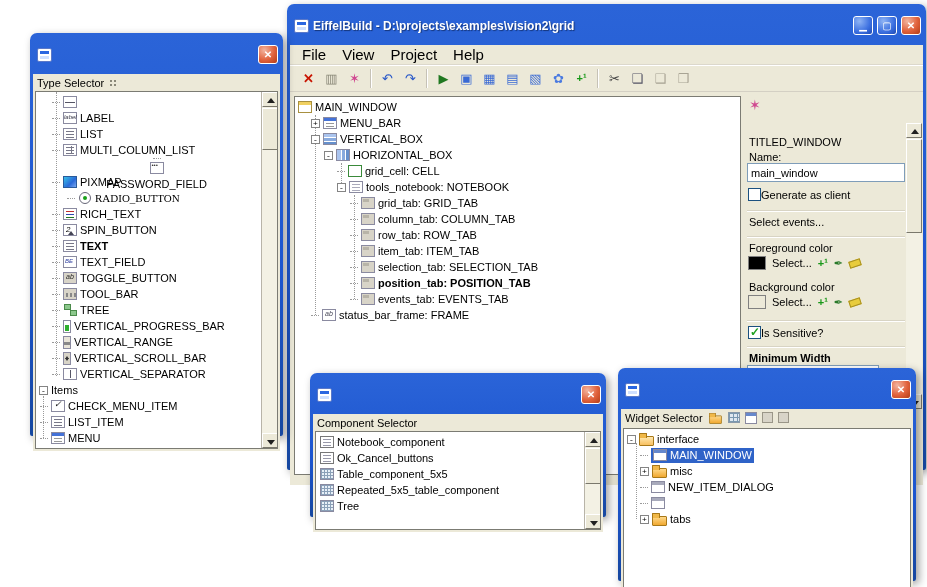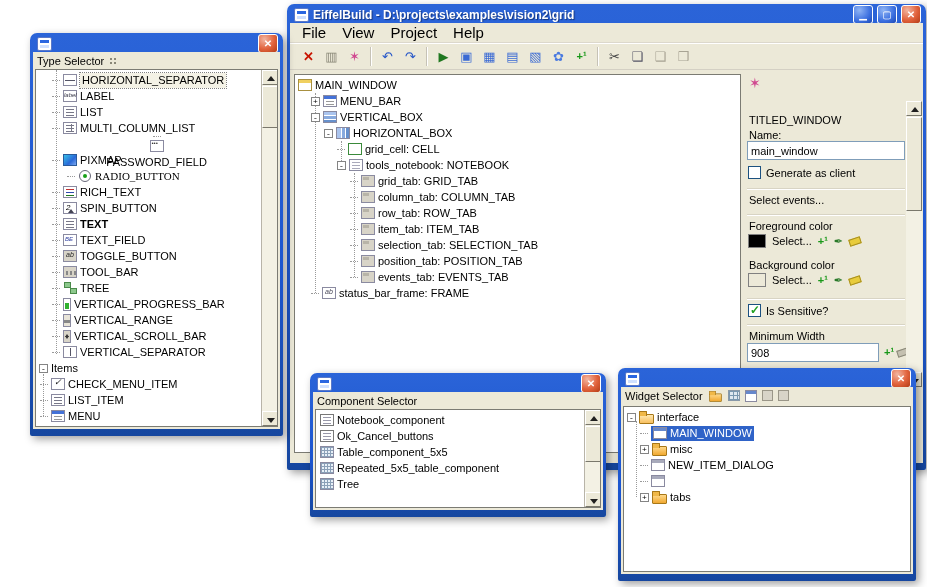--- a/index.html
+++ b/index.html
@@ -3,21 +3,21 @@
 <meta charset="utf-8">
 <style>
   * { margin:0; padding:0; box-sizing:border-box; }
   html,body { width:927px; height:587px; background:#ffffff; overflow:hidden;
               font-family:"Liberation Sans", sans-serif; position:relative; }
 
   
   .xpwin { position:absolute; border-radius:7px 7px 2px 2px; padding:0 3px 3px;
            background:linear-gradient(180deg,#2b64d8 0%,#1c55cf 60%,#16479f 100%);
            box-shadow:3px 3px 9px rgba(0,0,0,.38); }
-  .tbar { height:19px; display:flex; align-items:center; gap:4px; padding:2px 2px 0 4px; }
+  .tbar { height:41px; display:flex; align-items:center; gap:4px; padding:2px 2px 0 4px; }
   .ttl  { flex:1; color:#fff; font-weight:bold; font-size:12px; white-space:nowrap;
           overflow:hidden; text-shadow:1px 1px 1px #15357a; }
   .appico { width:15px; height:14px; flex:none; background:#fff; border:1px solid #5a78c8;
             border-radius:2px; position:relative; }
   .appico::before { content:""; position:absolute; left:2px; right:2px; top:2px; height:3px; background:#2a66e0; }
   .appico::after  { content:""; position:absolute; left:2px; right:2px; top:7px; bottom:2px; background:#cfe0ff; }
   .capbtn { width:20px; height:19px; flex:none; border-radius:3px; border:1px solid #fff;
             color:#fff; font-size:10px; line-height:17px; text-align:center; cursor:default; }
   .minb,.maxb { background:radial-gradient(circle at 30% 25%,#8fb4f4,#3b6fe0 60%,#1c49b4); }
   .closeb { background:radial-gradient(circle at 30% 25%,#f2b5a0,#e1623c 55%,#b33c16); font-weight:bold; }
@@ -66,21 +66,21 @@
   .content { position:absolute; left:0; right:0; top:48px; bottom:0; }
   .treepanel { left:4px; top:3px; width:447px; bottom:10px; padding-top:2px; }
 
   .props { position:absolute; left:455px; top:0; width:164px; bottom:0; font-size:11px; }
   .plabel { position:absolute; left:4px; }
   .pinput { position:absolute; border:1px solid #7f9db9; background:#fff; height:19px;
             font:11px "Liberation Sans",sans-serif; padding:1px 3px; }
   .cb { width:13px; height:13px; flex:none; border:1px solid #1c5180; background:#fff; position:relative; }
   .cb.checked::after { content:"✓"; position:absolute; left:1px; top:-2px; color:#21a121;
             font-size:12px; font-weight:bold; }
-  .cbrow { position:absolute; display:flex; align-items:center; gap:5px; }
+  .cbrow { position:absolute; display:flex; align-items:center; }
   .phr { position:absolute; left:2px; right:4px; border-top:1px solid #d8d4c4; border-bottom:1px solid #fff; }
   .swatch { width:18px; height:14px; border:1px solid #808080; flex:none; }
   .pico { font-size:11px; font-weight:bold; }
   .pico.add { color:#189818; }
   .pico.pen { color:#2a7a2a; font-weight:normal; }
   .eraser { width:12px; height:7px; background:#e8cc3c; border:1px solid #a89020; transform:rotate(-18deg); }
   .eraser.gray { background:#c4c0b0; border-color:#8a8878; }
   .wand { position:absolute; font-size:14px; color:#d04890; }
 
   
@@ -251,21 +251,21 @@
         <div class="row" style="padding-left:55px;">
           <i class="dots"></i>
           <i class="mi mi-tab"></i>
           <span class="lbl">item_tab: ITEM_TAB</span>
         </div>
         <div class="row" style="padding-left:55px;">
           <i class="dots"></i>
           <i class="mi mi-tab"></i>
           <span class="lbl">selection_tab: SELECTION_TAB</span>
         </div>
-        <div class="row" style="padding-left:55px;">
+        <div class="row" style="padding-left:55px;font-weight:bold;">
           <i class="dots"></i>
           <i class="mi mi-tab"></i>
           <span class="lbl">position_tab: POSITION_TAB</span>
         </div>
         <div class="row" style="padding-left:55px;">
           <i class="dots"></i>
           <i class="mi mi-tab"></i>
           <span class="lbl">events_tab: EVENTS_TAB</span>
         </div>
         <div class="row" style="padding-left:16px;">
@@ -303,21 +303,21 @@
           <span class="pico add">+¹</span>
           <span class="pico pen">✒</span>
           <span class="eraser"></span>
         </div>
         <div class="phr" style="top:227px;"></div>
         <div class="cbrow" style="left:3px;top:233px;">
           <span class="cb checked"></span>
           <span>Is Sensitive?</span>
         </div>
         <div class="phr" style="top:253px;"></div>
-        <span class="plabel" style="top:259px;">Minimum Width</span>
+        <span class="plabel" style="top:259px;font-weight:bold;">Minimum Width</span>
         <input class="pinput" style="left: 2px; top: 272px; width: 132px;" readonly="" value="908">
         <span class="pico add" style="position:absolute;left:139px;top:275px;">+¹</span>
         <span class="eraser gray" style="position:absolute;left:152px;top:278px;"></span>
       </div>
 
       <div class="vsb" style="right:1px;top:30px;height:286px;">
         <div class="sbtn up" style="top:0;"></div>
         <div class="sthumb" style="top:16px;height:94px;"></div>
         <div class="sbtn dn" style="bottom:0;"></div>
       </div>
@@ -336,21 +336,20 @@
       <span>Type Selector</span>
       <span class="grip"></span>
     </div>
     <div class="sunken" style="left:2px;top:17px;right:2px;bottom:2px;">
       <div style="position:absolute;left:0;top:0;right:16px;bottom:0;padding-top:2px;overflow:hidden;">
         <div class="vdot" style="left:20px;top:0;height:284px;"></div>
         <div class="vdot" style="left:7px;top:304px;height:42px;"></div>
         <div class="row focus" style="padding-left:16px;">
           <i class="dots"></i>
           <i class="mi mi-seph"></i>
-          <span class="lbl">HORIZONTAL_SEPARATOR</span>
         </div>
         <div class="row" style="padding-left:16px;">
           <i class="dots"></i>
           <i class="mi mi-labelt"></i>
           <span class="lbl">LABEL</span>
         </div>
         <div class="row" style="padding-left:16px;">
           <i class="dots"></i>
           <i class="mi mi-list"></i>
           <span class="lbl">LIST</span>

